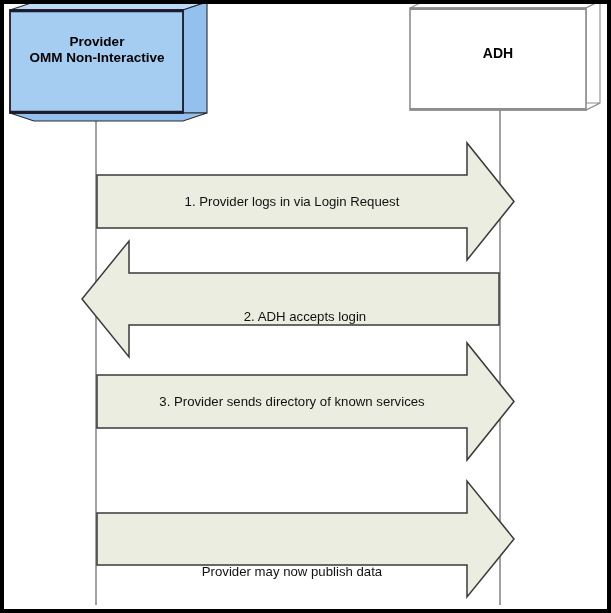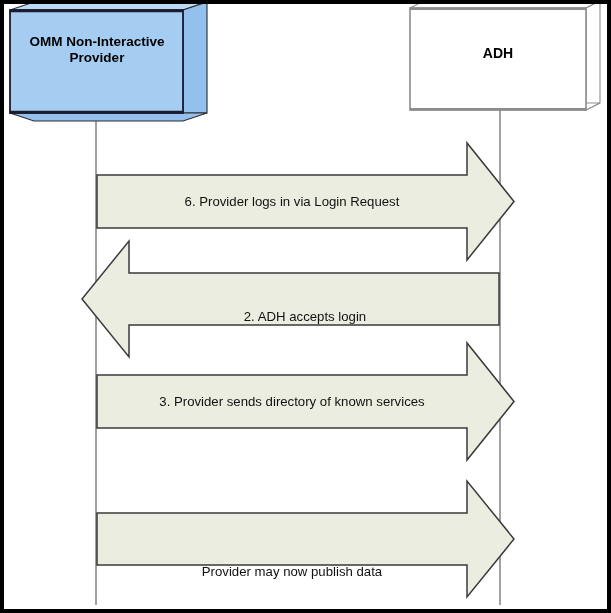--- a/index.html
+++ b/index.html
@@ -120,29 +120,29 @@
       <path d="M 10,113 L 183,113 L 207,113 L 183,121 L 34,121 Z" fill="#93C0EC" stroke="#2b2b2b" stroke-width="1.1"></path>
 
       <rect x="10" y="10" width="173" height="103" fill="#A5CDF2" stroke="#1b1b2e" stroke-width="1.8"></rect>
       <line x1="10" y1="11" x2="183" y2="11" stroke="#1b1b2e" stroke-width="2.6"></line>
       <line x1="10" y1="112" x2="183" y2="112" stroke="#1b1b2e" stroke-width="2.6"></line>
     </g>
 
   </svg>
 
   <div class="node-label" id="provider-label">
+    <div>Provider</div>
     <div>OMM Non-Interactive</div>
-    <div>Provider</div>
   </div>
 
   <div class="node-label" id="adh-label">
     <div>ADH</div>
   </div>
 
-  <div class="msg-label" style="left:97px; top:194px; width:390px;">6. Provider logs in via Login Request</div>
+  <div class="msg-label" style="left:97px; top:194px; width:390px;">1. Provider logs in via Login Request</div>
 
   <div class="msg-label" style="left:110px; top:309px; width:390px;">2. ADH accepts login</div>
 
   <div class="msg-label" style="left:97px; top:394px; width:390px;">3. Provider sends directory of known services</div>
 
   <div class="msg-label" style="left:97px; top:532px; width:390px;margin-top:32px;">Provider may now publish data</div>
 
   <div id="diagram-frame" style="border-color: rgb(0, 0, 0);"></div>
 
 </div>

